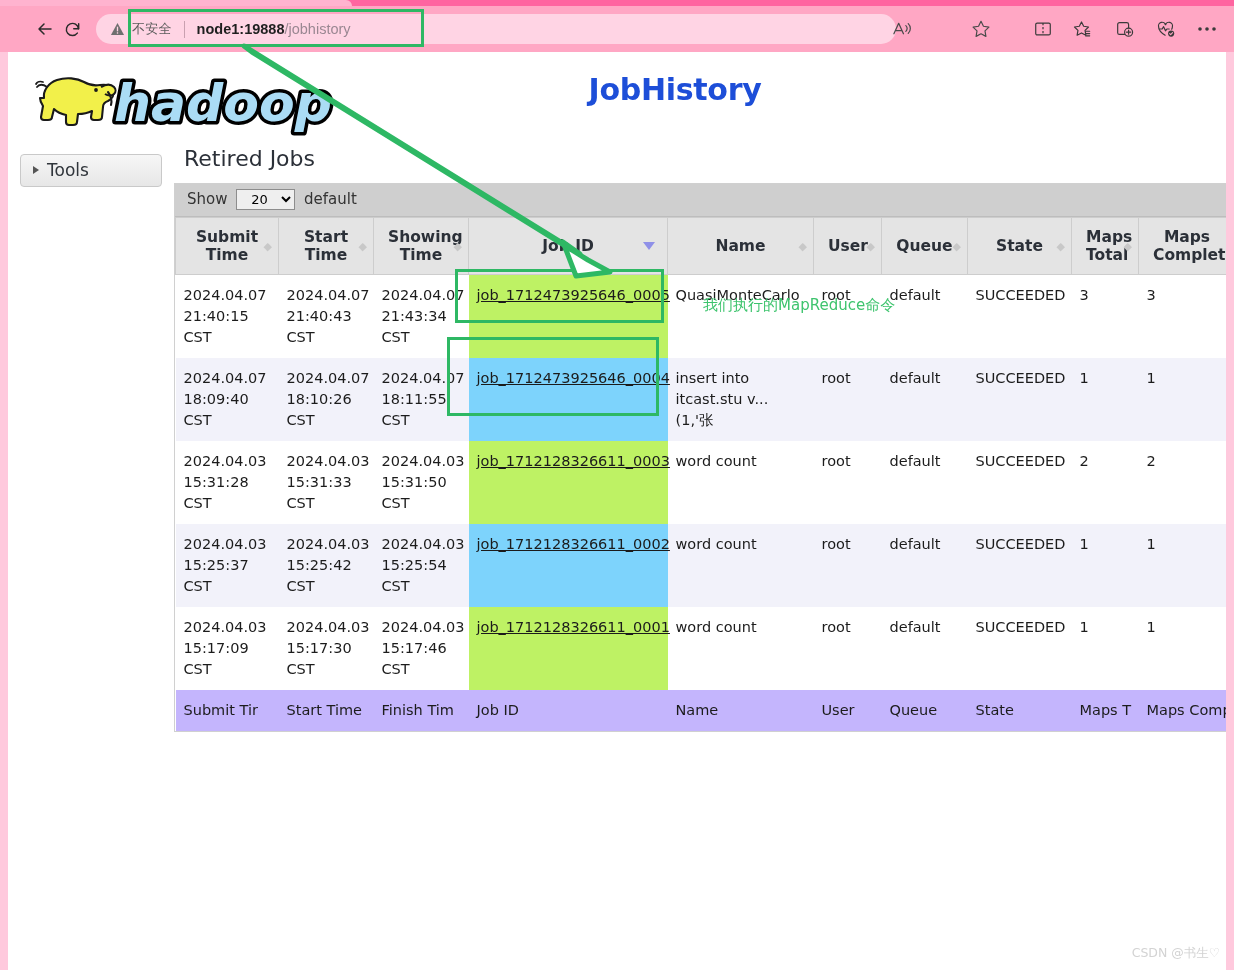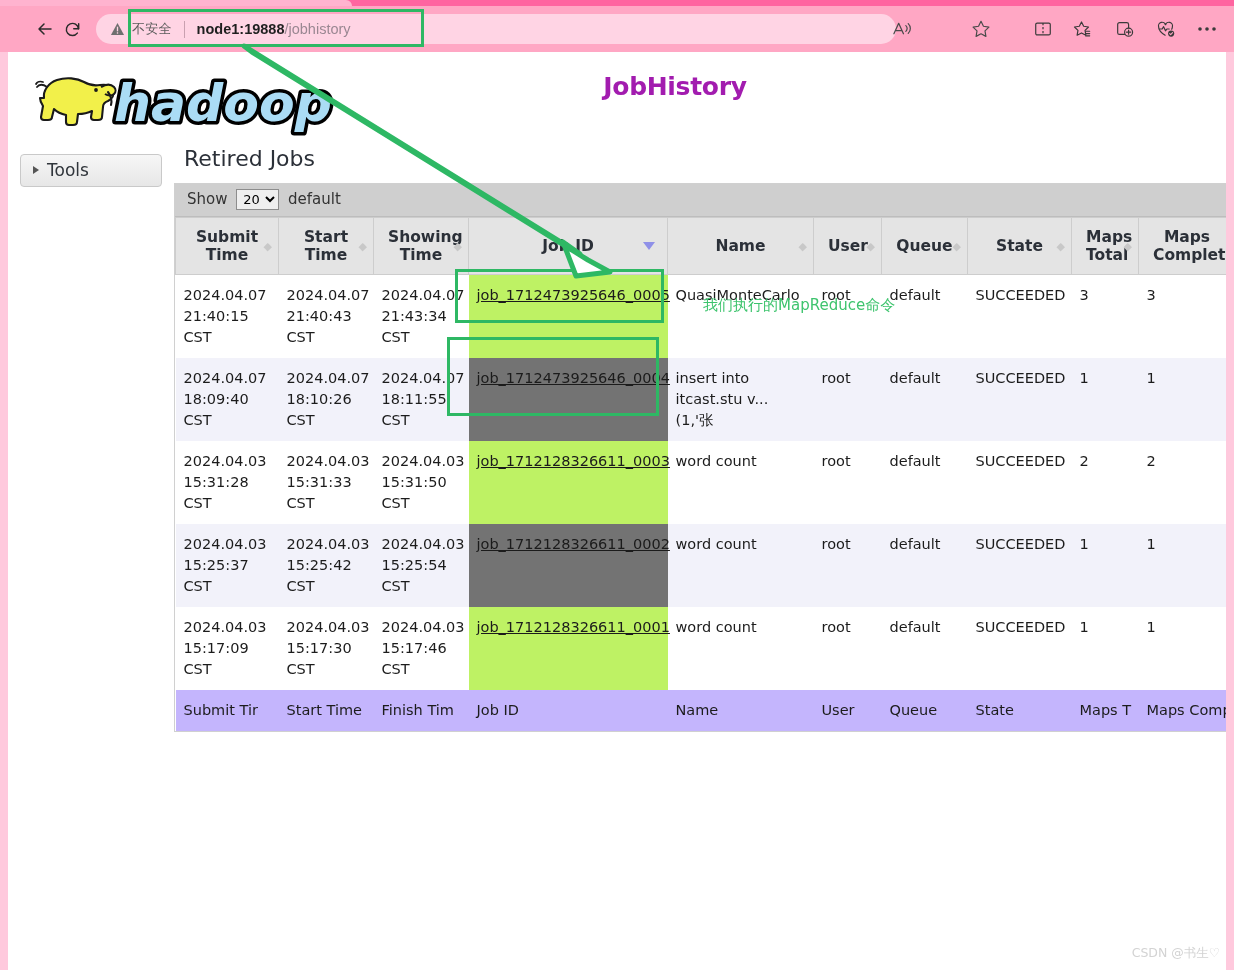--- a/index.html
+++ b/index.html
@@ -69,21 +69,21 @@
   #page {
     position: absolute; left: 8px; top: 52px;
     width: 1226px; height: 918px;
     background: #ffffff;
     overflow: hidden;
   }
 
   #hadoop-logo { position: absolute; left: 14px; top: 12px; width: 320px; height: 75px; }
   #page-title {
     position: absolute; left: 0; top: 20px; width: 1226px;
-    text-align: center; font-size: 25px; font-weight: bold; color: #a21caf;
+    text-align: center; font-size: 30px; font-weight: bold; color: #1d4ed8;
     font-family: "DejaVu Sans", sans-serif; letter-spacing: -0.3px;
     padding-left: 108px;
   }
 
   
   #sidebar { position: absolute; left: 12px; top: 94px; width: 142px; }
   .nav-block {
     border: 1px solid #c9c9c9; border-radius: 4px; background: #fff;
   }
   .nav-head {
@@ -117,21 +117,21 @@
     border: 1px solid #d0d0d0; border-top: 1px solid #d0d0d0;
     background: #fff; width: 1060px;
   }
   .length-bar {
     background: #cfcfcf; border-bottom: 1px solid #bdbdbd;
     padding: 5px 0 6px 12px; font-size: 15px; color: #333;
     font-family: "DejaVu Sans", sans-serif;
   }
   .length-bar select {
     font-size: 13px; font-family: "DejaVu Sans", sans-serif;
-    margin: 0 4px; padding: 1px 2px; border: 1px solid #8d8d8d;
+    margin: 0 4px; padding: 1px 10px; border: 1px solid #8d8d8d;
   }
 
   table.jobs { border-collapse: collapse; width: 1060px; table-layout: fixed; }
   table.jobs th {
     background: #e4e4e4; border: 1px solid #cdcdcd;
     font-size: 15.5px; color: #2b3038; font-weight: bold;
     padding: 10px 14px; vertical-align: middle; position: relative;
     font-family: "DejaVu Sans", sans-serif;
   }
   table.jobs th .sort-both {
@@ -146,21 +146,21 @@
   table.jobs th.sorted { background: #e4e4e4; }
 
   table.jobs td {
     font-size: 14.5px; color: #1c1c1c; padding: 10px 8px;
     vertical-align: top; border: none; line-height: 21px;
     font-family: "DejaVu Sans", sans-serif;
   }
   tr.odd  td { background: #ffffff; }
   tr.even td { background: #f2f2fa; }
   tr.odd  td.sortcol { background: #bef264; }
-  tr.even td.sortcol { background: #737373; }
+  tr.even td.sortcol { background: #7dd3fc; }
   td.sortcol a { color: #1b1b1b; text-decoration: underline; white-space: nowrap; }
   td.timecell { white-space: pre-line; }
   .row-sep td { border-top: 1px solid #eceaf3; }
 
   tfoot td {
     font-size: 14px; color: #a6a6a6; padding: 14px 8px 13px 8px;
     background: #c4b5fd; border-top: 1px solid #d4d4d4;
     font-family: "DejaVu Sans", sans-serif;
     white-space: nowrap; overflow: hidden; text-overflow: clip;
   }

